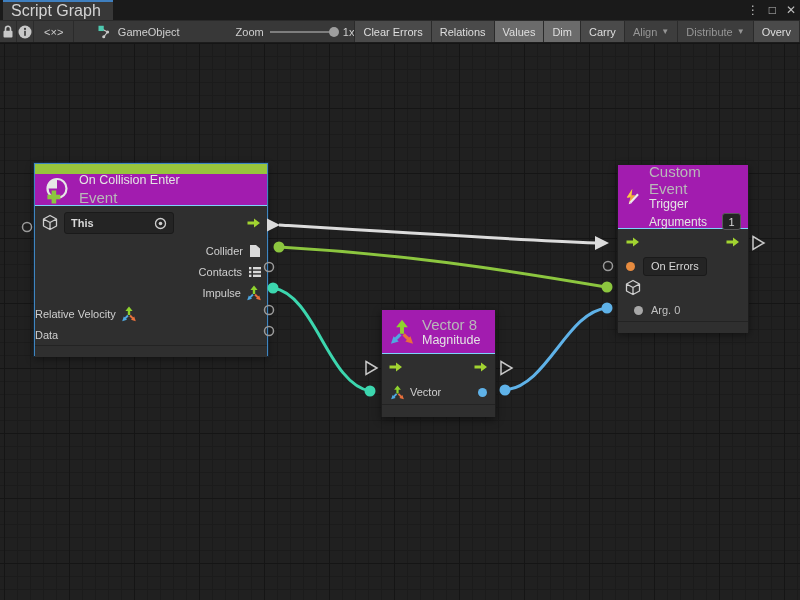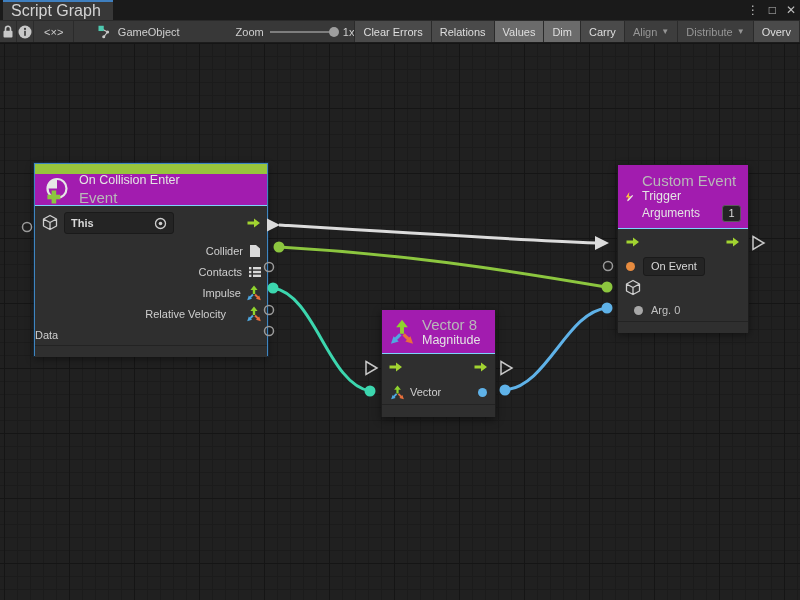--- a/index.html
+++ b/index.html
@@ -177,21 +177,21 @@
       <div class="row" style="height:21px; justify-content:flex-end; padding-right:5px; gap:5px">
         <span class="plabel">Impulse</span>
         <svg width="16" height="16" viewBox="0 0 16 16">
           <polygon points="8,0.5 11.6,5 9.2,5 9.2,9 6.8,9 6.8,5 4.4,5" fill="#8FD32E"></polygon>
           <line x1="7" y1="9.5" x2="3.6" y2="12.9" stroke="#4FA8E0" stroke-width="2"></line>
           <polygon points="1.2,15.2 6,13.8 2.8,10.6" fill="#4FA8E0"></polygon>
           <line x1="9" y1="9.5" x2="12.4" y2="12.9" stroke="#E8703C" stroke-width="2"></line>
           <polygon points="14.8,15.2 10,13.8 13.2,10.6" fill="#E8703C"></polygon>
         </svg>
       </div>
-      <div class="row" style="height:21px; justify-content:flex-end; padding-right:5px; gap:20px">
+      <div class="row" style="height:21px; justify-content:flex-start; padding-right:5px; gap:5px">
         <span class="plabel">Relative Velocity</span>
         <svg width="16" height="16" viewBox="0 0 16 16">
           <polygon points="8,0.5 11.6,5 9.2,5 9.2,9 6.8,9 6.8,5 4.4,5" fill="#8FD32E"></polygon>
           <line x1="7" y1="9.5" x2="3.6" y2="12.9" stroke="#4FA8E0" stroke-width="2"></line>
           <polygon points="1.2,15.2 6,13.8 2.8,10.6" fill="#4FA8E0"></polygon>
           <line x1="9" y1="9.5" x2="12.4" y2="12.9" stroke="#E8703C" stroke-width="2"></line>
           <polygon points="14.8,15.2 10,13.8 13.2,10.6" fill="#E8703C"></polygon>
         </svg>
       </div>
       <div class="row" style="height:21px; justify-content:flex-start; padding-right:18px;">
@@ -241,40 +241,40 @@
       <div class="node-header" style="height:64px; padding:0 7px; gap:7px; align-items:center">
         <svg width="28" height="28" viewBox="0 0 28 28">
           <polygon points="12,1 3,15 9,15 6,26 17,11 11,11" fill="#F2A93B"></polygon>
           <polygon points="12,1 9.5,12.5 6,15 3,15" fill="#F8C94A"></polygon>
           <line x1="9" y1="23" x2="21.5" y2="9.5" stroke="#ECECEC" stroke-width="3.6"></line>
           <polygon points="6.2,25.8 7.6,21.3 10.8,24.2" fill="#ECECEC"></polygon>
         </svg>
         <div>
           <div class="node-sub" style="margin:0">Custom Event</div>
           <div class="node-title">Trigger</div>
-          <div class="row" style="gap:22px; margin-top:2px">
+          <div class="row" style="gap:15px; margin-top:2px">
             <span class="node-title" style="font-size:12px">Arguments</span>
             <div class="field" style="width:19px; height:17px; border-color:#5a5a5a; justify-content:center">
               <span>1</span>
             </div>
           </div>
         </div>
       </div>
       <div class="row" style="height:26px; padding:0 8px; justify-content:space-between">
         <svg width="14" height="10" viewBox="0 0 13 10">
           <polygon points="0,3.4 6.5,3.4 6.5,0.5 12.5,5 6.5,9.5 6.5,6.6 0,6.6" fill="#A2D431"></polygon>
         </svg>
         <svg width="14" height="10" viewBox="0 0 13 10">
           <polygon points="0,3.4 6.5,3.4 6.5,0.5 12.5,5 6.5,9.5 6.5,6.6 0,6.6" fill="#A2D431"></polygon>
         </svg>
       </div>
       <div class="row" style="height:22px; padding:0 8px; gap:8px">
         <div class="dot" style="width:9px;height:9px;background:#E78B3F"></div>
         <div class="field" style="height:19px; padding:0 7px;">
-          <span>On Event</span>
+          <span>On Errors</span>
         </div>
       </div>
       <div class="row" style="height:22px; padding:0 6px;">
         <svg width="18" height="18" viewBox="0 0 18 18">
           <path d="M9 1.5 L15.5 5 L15.5 12 L9 15.5 L2.5 12 L2.5 5 Z M2.5 5 L9 8.5 L15.5 5 M9 8.5 L9 15.5" stroke="#D0D0D0" stroke-width="1.3" fill="none" stroke-linejoin="round"></path>
         </svg>
       </div>
       <div class="row" style="height:22px; padding:0 16px; gap:8px">
         <div class="dot" style="width:9px;height:9px;background:#A8A8A8"></div>
         <span class="plabel" style="color:#C0C0C0">Arg. 0</span>

